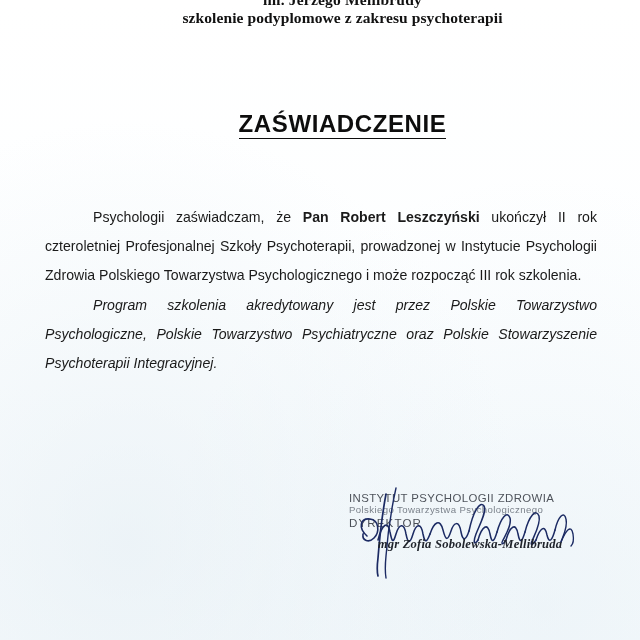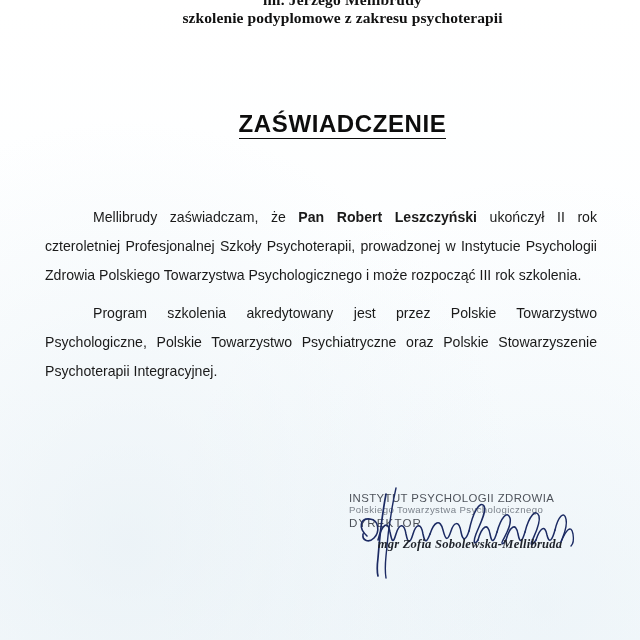--- a/index.html
+++ b/index.html
@@ -96,21 +96,22 @@
   .para {
     text-align: justify;
     text-justify: inter-word;
     font-size: 14.1px;
     line-height: 29.2px;
     text-indent: 48px;
     color: #1a1a1a;
     margin: 0;
   }
   .para + .para {
-    margin-top: 8px;
+    margin-top: 0px;
+    font-style: italic;
   }
   .para b {
     font-weight: bold;
   }
 
   
   .sign-area {
     position: absolute;
     left: 340px;
     top: 484px;
@@ -179,21 +180,21 @@
     <span class="lh-line1">im. Jerzego Mellibrudy</span>
     <span class="lh-line2">szkolenie podyplomowe z zakresu psychoterapii</span>
   </div>
 
 
   <div class="doc-title">
     <span>ZAŚWIADCZENIE</span>
   </div>
 
   <div class="body-block">
-    <p class="para"><span>Mellibrudy zaświadczam, że </span><b>Pan Robert Leszczyński</b><span> ukończył II rok czteroletniej Profesjonalnej Szkoły Psychoterapii, prowadzonej w Instytucie Psychologii Zdrowia Polskiego Towarzystwa Psychologicznego i może rozpocząć III rok szkolenia.</span></p>
+    <p class="para"><span>Psychologii zaświadczam, że </span><b>Pan Robert Leszczyński</b><span> ukończył II rok czteroletniej Profesjonalnej Szkoły Psychoterapii, prowadzonej w Instytucie Psychologii Zdrowia Polskiego Towarzystwa Psychologicznego i może rozpocząć III rok szkolenia.</span></p>
     <p class="para">Program szkolenia akredytowany jest przez Polskie Towarzystwo Psychologiczne, Polskie Towarzystwo Psychiatryczne oraz Polskie Stowarzyszenie Psychoterapii Integracyjnej.</p>
   </div>
 
   <div class="sign-area">
 
     <div class="stamp">
       <span class="st1">INSTYTUT PSYCHOLOGII ZDROWIA</span>
       <span class="st2">Polskiego Towarzystwa Psychologicznego</span>
       <span class="st3">DYREKTOR</span>
     </div>

